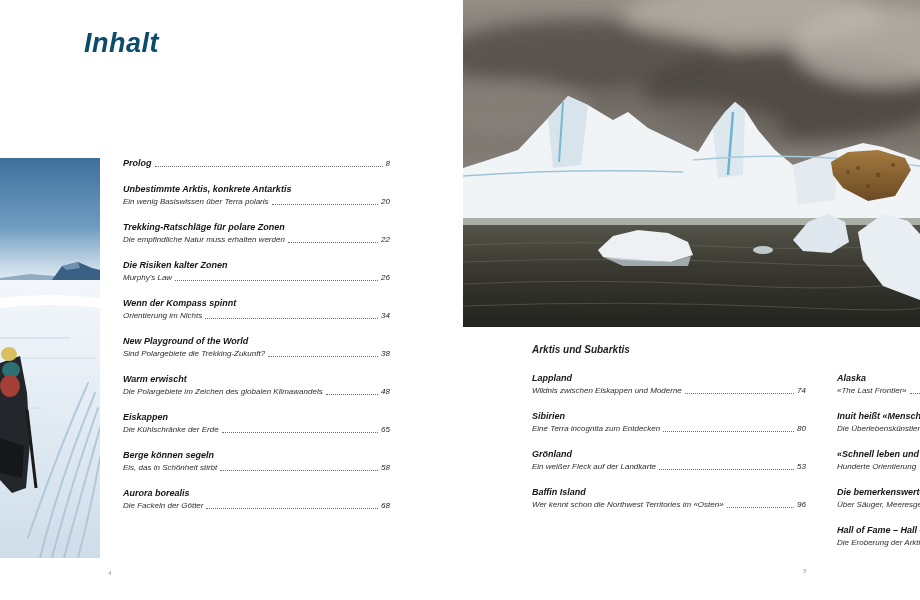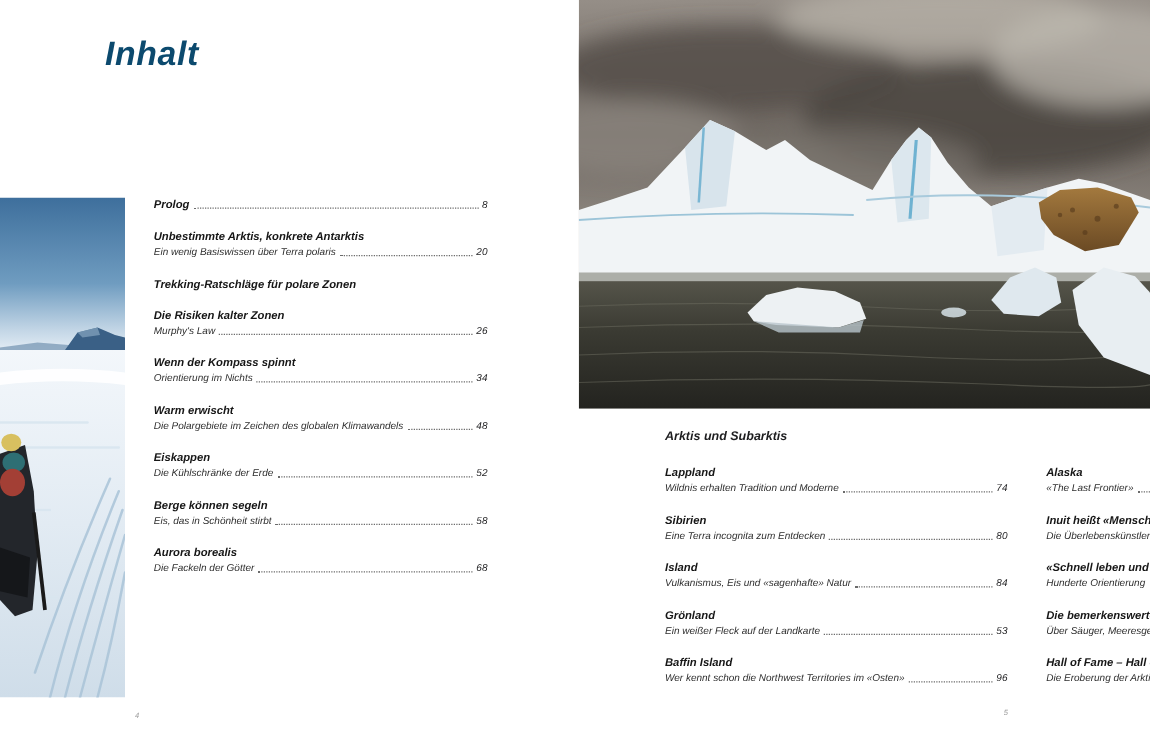--- a/index.html
+++ b/index.html
@@ -95,20 +95,25 @@
         <div class="row">
           <span class="s">Ein wenig Basiswissen über Terra polaris</span>
           <span class="leader"></span>
           <span class="pg">20</span>
         </div>
       </div>
       <div class="entry">
         <div class="row">
           <span class="t">Trekking-Ratschläge für polare Zonen</span>
         </div>
+        <div class="row">
+          <span class="s">Die empfindliche Natur muss erhalten werden</span>
+          <span class="leader"></span>
+          <span class="pg">22</span>
+        </div>
       </div>
       <div class="entry">
         <div class="row">
           <span class="t">Die Risiken kalter Zonen</span>
         </div>
         <div class="row">
           <span class="s">Murphy's Law</span>
           <span class="leader"></span>
           <span class="pg">26</span>
         </div>
@@ -118,36 +123,46 @@
           <span class="t">Wenn der Kompass spinnt</span>
         </div>
         <div class="row">
           <span class="s">Orientierung im Nichts</span>
           <span class="leader"></span>
           <span class="pg">34</span>
         </div>
       </div>
       <div class="entry">
         <div class="row">
+          <span class="t">New Playground of the World</span>
+        </div>
+        <div class="row">
+          <span class="s">Sind Polargebiete die Trekking-Zukunft?</span>
+          <span class="leader"></span>
+          <span class="pg">38</span>
+        </div>
+      </div>
+      <div class="entry">
+        <div class="row">
           <span class="t">Warm erwischt</span>
         </div>
         <div class="row">
           <span class="s">Die Polargebiete im Zeichen des globalen Klimawandels</span>
           <span class="leader"></span>
           <span class="pg">48</span>
         </div>
       </div>
       <div class="entry">
         <div class="row">
           <span class="t">Eiskappen</span>
         </div>
         <div class="row">
           <span class="s">Die Kühlschränke der Erde</span>
           <span class="leader"></span>
-          <span class="pg">52</span>
+          <span class="pg">65</span>
         </div>
       </div>
       <div class="entry">
         <div class="row">
           <span class="t">Berge können segeln</span>
         </div>
         <div class="row">
           <span class="s">Eis, das in Schönheit stirbt</span>
           <span class="leader"></span>
           <span class="pg">58</span>
@@ -234,43 +249,33 @@
   </svg>
 
   <div class="section-head">Arktis und Subarktis</div>
 
   <div id="toc-r1" class="toc toc-r1">
       <div class="entry">
         <div class="row">
           <span class="t">Lappland</span>
         </div>
         <div class="row">
-          <span class="s">Wildnis erhalten Tradition und Moderne</span>
+          <span class="s">Wildnis zwischen Eiskappen und Moderne</span>
           <span class="leader"></span>
           <span class="pg">74</span>
         </div>
       </div>
       <div class="entry">
         <div class="row">
           <span class="t">Sibirien</span>
         </div>
         <div class="row">
           <span class="s">Eine Terra incognita zum Entdecken</span>
           <span class="leader"></span>
           <span class="pg">80</span>
-        </div>
-      </div>
-      <div class="entry">
-        <div class="row">
-          <span class="t">Island</span>
-        </div>
-        <div class="row">
-          <span class="s">Vulkanismus, Eis und «sagenhafte» Natur</span>
-          <span class="leader"></span>
-          <span class="pg">84</span>
         </div>
       </div>
       <div class="entry">
         <div class="row">
           <span class="t">Grönland</span>
         </div>
         <div class="row">
           <span class="s">Ein weißer Fleck auf der Landkarte</span>
           <span class="leader"></span>
           <span class="pg">53</span>

